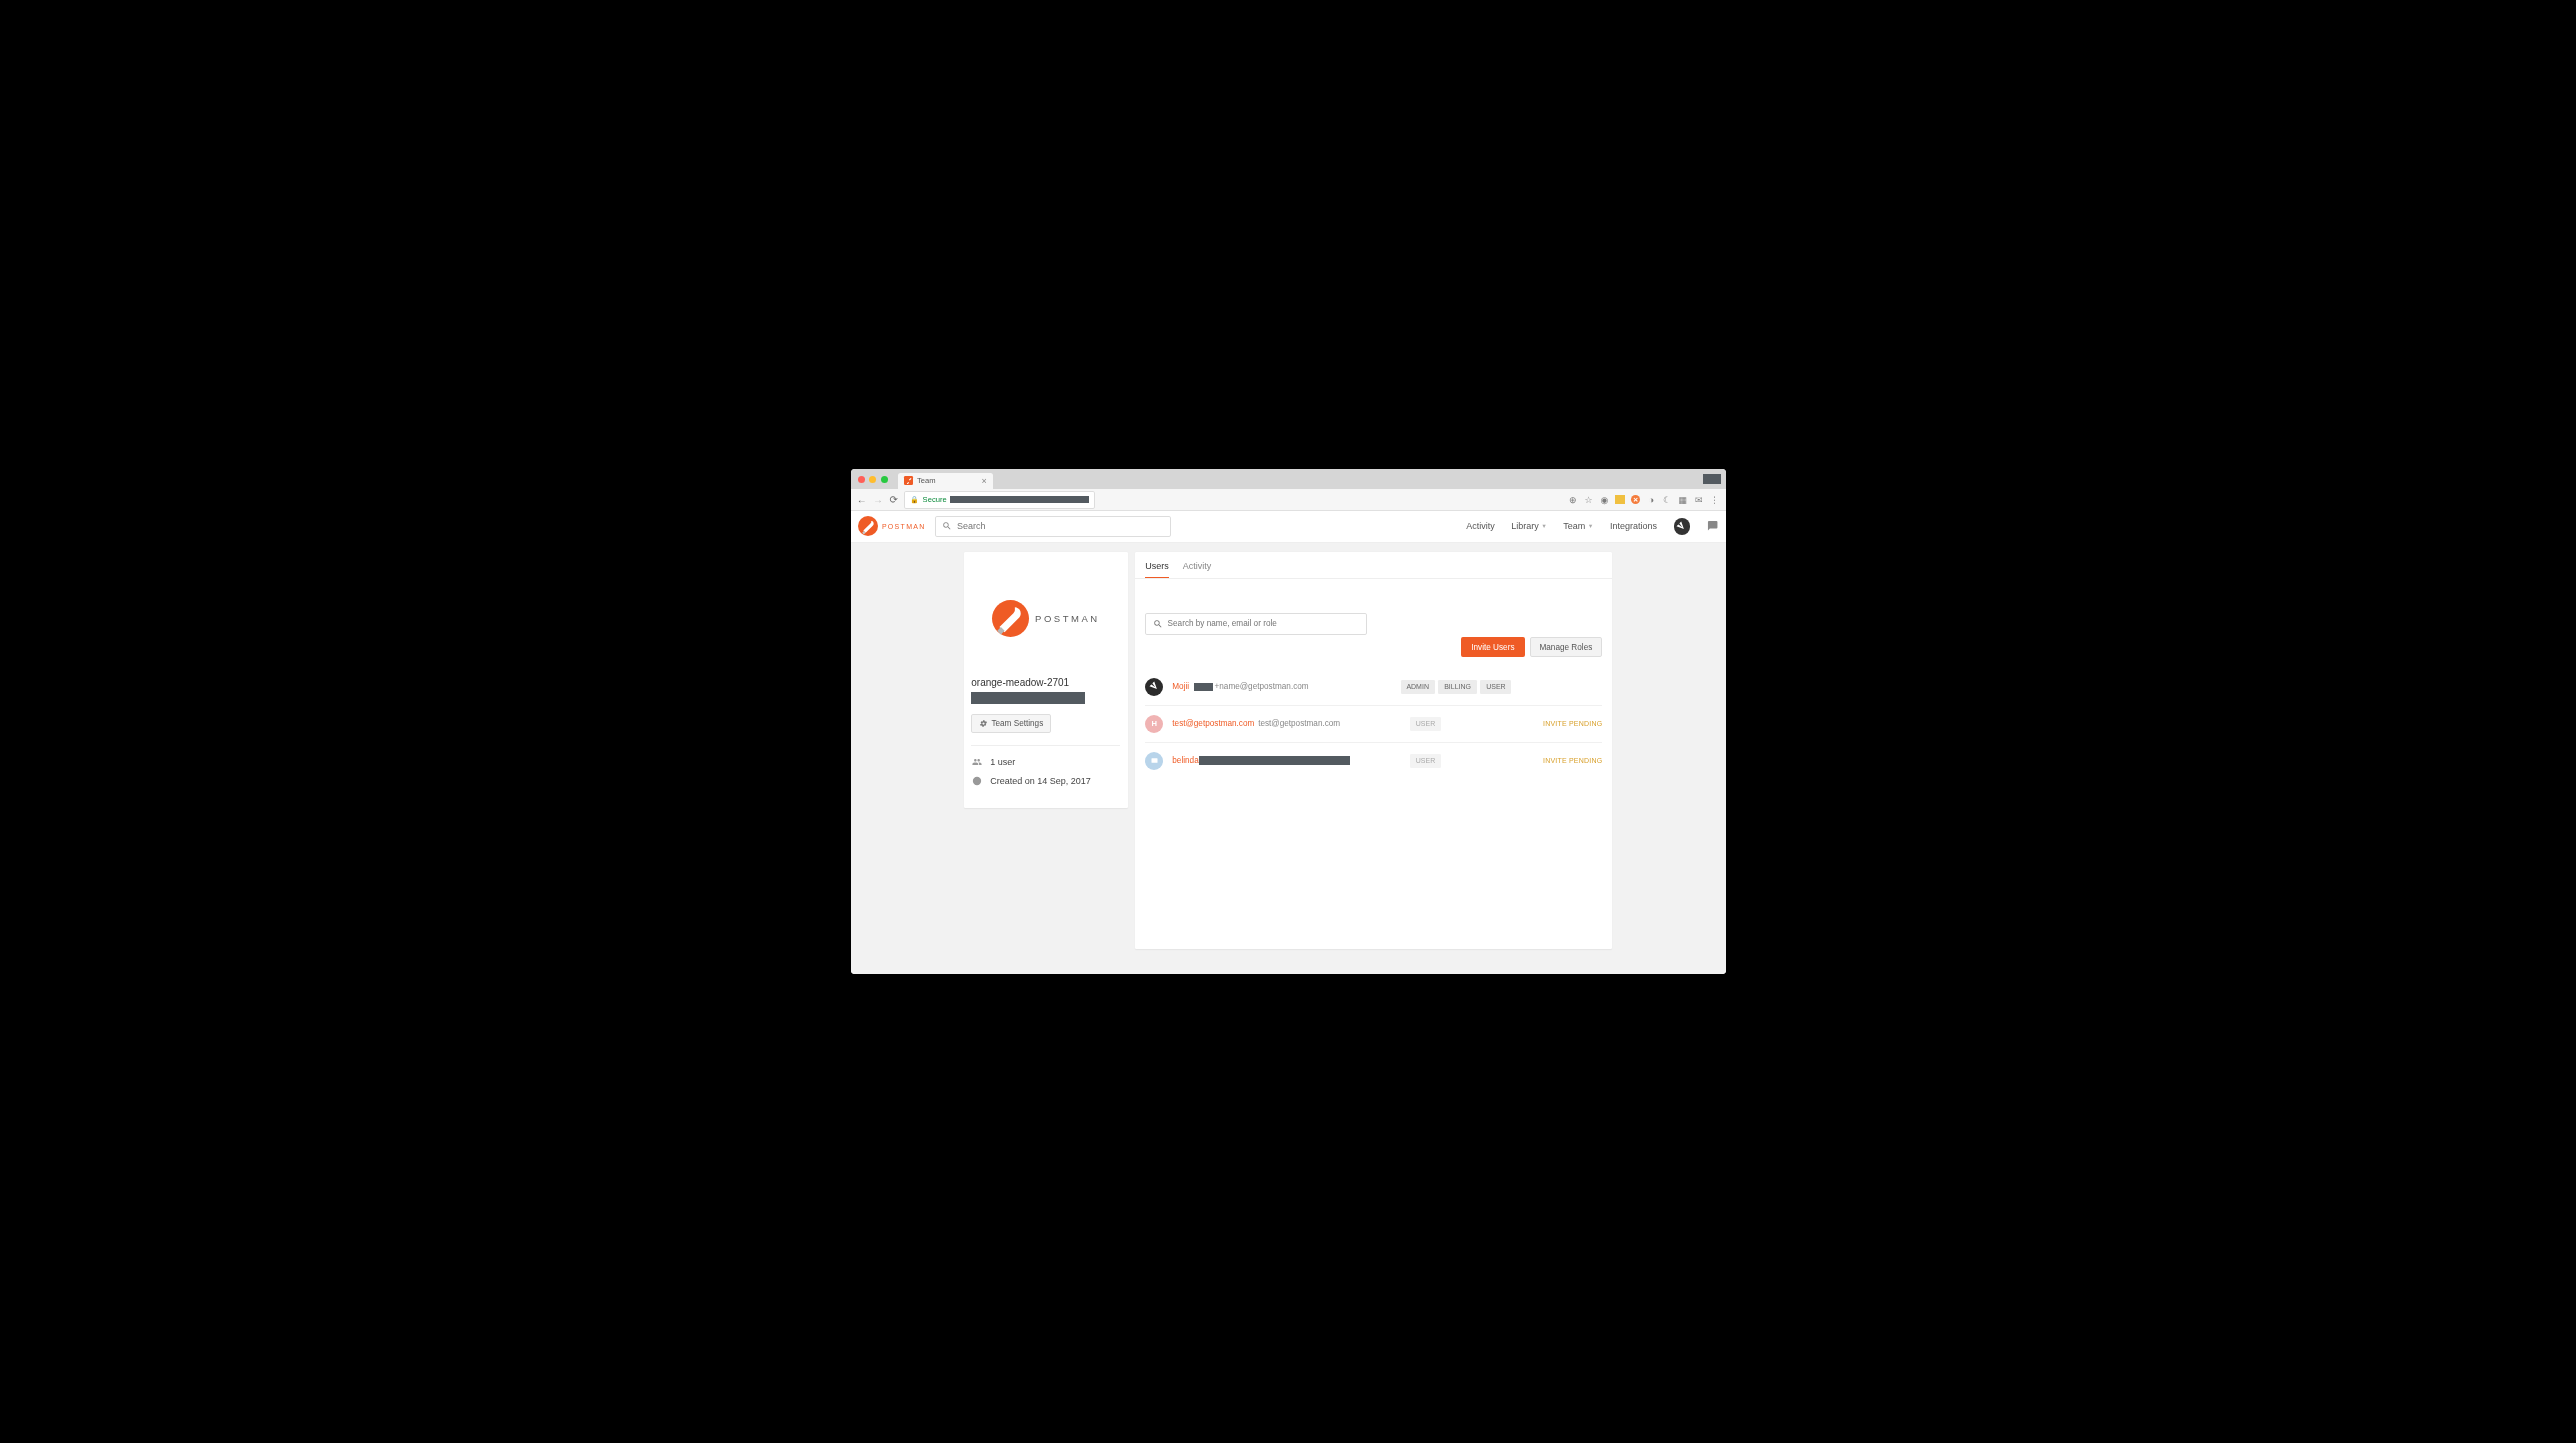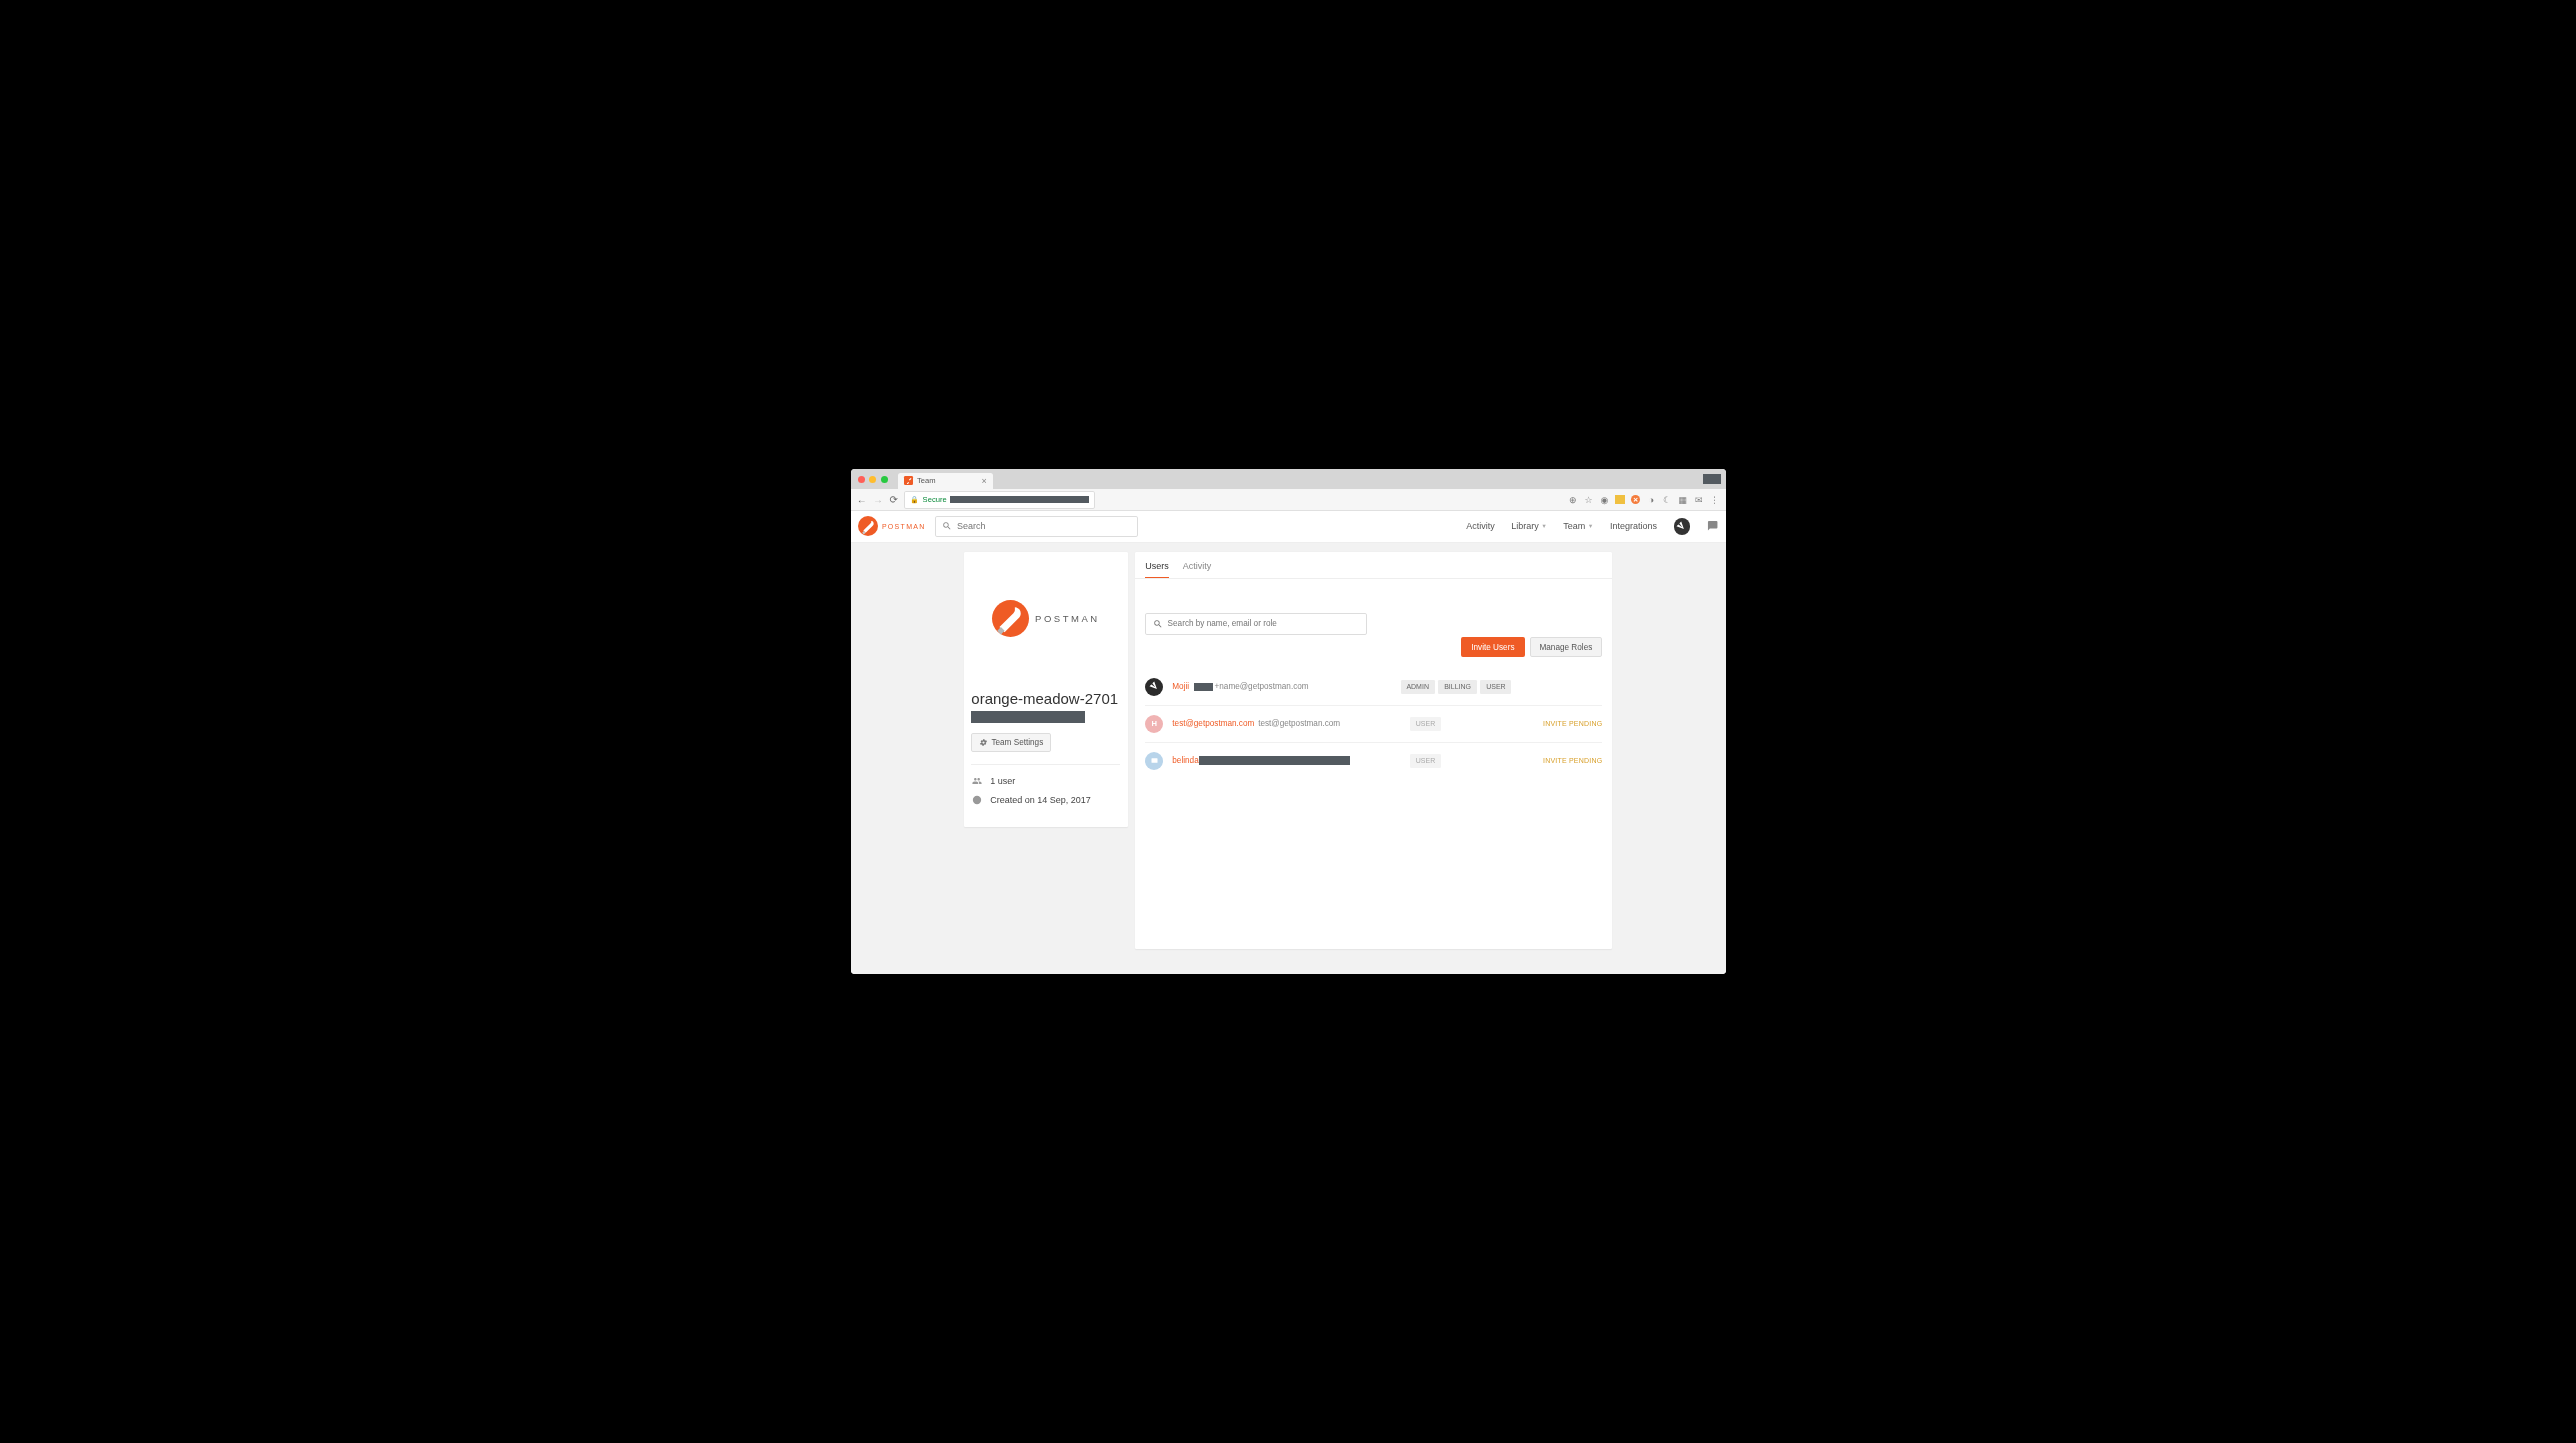--- a/index.html
+++ b/index.html
@@ -104,21 +104,21 @@
   .logo-wrap{display:flex;align-items:center;gap:3.8px;}
   .logo-circle{
     width:20px;height:20px;border-radius:50%;background:#ef5b25;
     display:flex;align-items:center;justify-content:center;position:relative;overflow:visible;
   }
   .logo-circle svg{width:23px;height:23px;position:absolute;}
   .logo-text{
     font-size:7px;letter-spacing:1.3px;color:#ef5b25;font-weight:500;
   }
   .search-box{
-    border:0.6px solid #ddd;border-radius:1.9px;height:21.6px;width:203px;
+    border:0.6px solid #ddd;border-radius:1.9px;height:21.6px;width:236px;
     display:flex;align-items:center;padding:0 6.3px;gap:5px;color:#888;
   }
   .search-box svg{width:10px;height:10px;fill:#888;}
   .search-box input{border:none;outline:none;font-size:9px;flex:1;color:#333;}
   .nav-links{margin-left:auto;display:flex;gap:16.5px;align-items:center;font-size:9px;color:#555;}
   .nav-link{cursor:pointer;display:flex;align-items:center;gap:2.5px;}
   .nav-link .caret{font-size:5.7px;color:#aaa;}
   .avatar-sm{width:16.5px;height:16.5px;border-radius:50%;background:#333;display:flex;align-items:center;justify-content:center;}
   .avatar-sm svg{width:9px;height:9px;fill:#fff;transform:rotate(45deg);}
   .msg-icon svg{width:11.4px;height:11.4px;fill:#888;}
@@ -128,21 +128,21 @@
     width:164px;background:#fff;border-radius:1.3px;box-shadow:0 0.6px 1.3px rgba(0,0,0,0.06);
     padding:12.7px 7.6px;align-self:flex-start;
   }
   .team-logo-box{height:108px;display:flex;align-items:center;justify-content:center;}
   .team-logo{display:flex;align-items:center;gap:6.3px;}
   .team-logo .big-circle{
     width:37px;height:37px;border-radius:50%;background:#ef5b25;position:relative;
   }
   .team-logo .big-circle svg{position:absolute;width:44px;height:44px;left:-5px;top:-2.5px;}
   .team-logo .big-text{font-size:9.5px;letter-spacing:2.5px;color:#5a5a5a;font-weight:400;}
-  .team-name{font-size:15px;color:#333;font-weight:500;margin-top:18px;}
+  .team-name{font-size:10px;color:#333;font-weight:500;margin-top:5px;}
   .redact-bar{width:114px;height:11.4px;background:#535a60;margin-top:3.8px;}
   .settings-btn{
     margin-top:10px;border:0.6px solid #ddd;background:#f5f5f5;border-radius:1.9px;
     padding:4.4px 6.3px;font-size:8.2px;color:#555;cursor:pointer;
     display:inline-flex;align-items:flex-end;gap:3.8px;
   }
   .settings-btn svg{width:9px;height:9px;fill:#777;}
   .side-divider{border-top:0.6px solid #eee;margin:11.4px 0;}
   .side-stat{display:flex;align-items:center;gap:7.6px;color:#444;font-size:9px;margin-bottom:9px;}
   .side-stat svg{width:10px;height:10px;fill:#999;}

